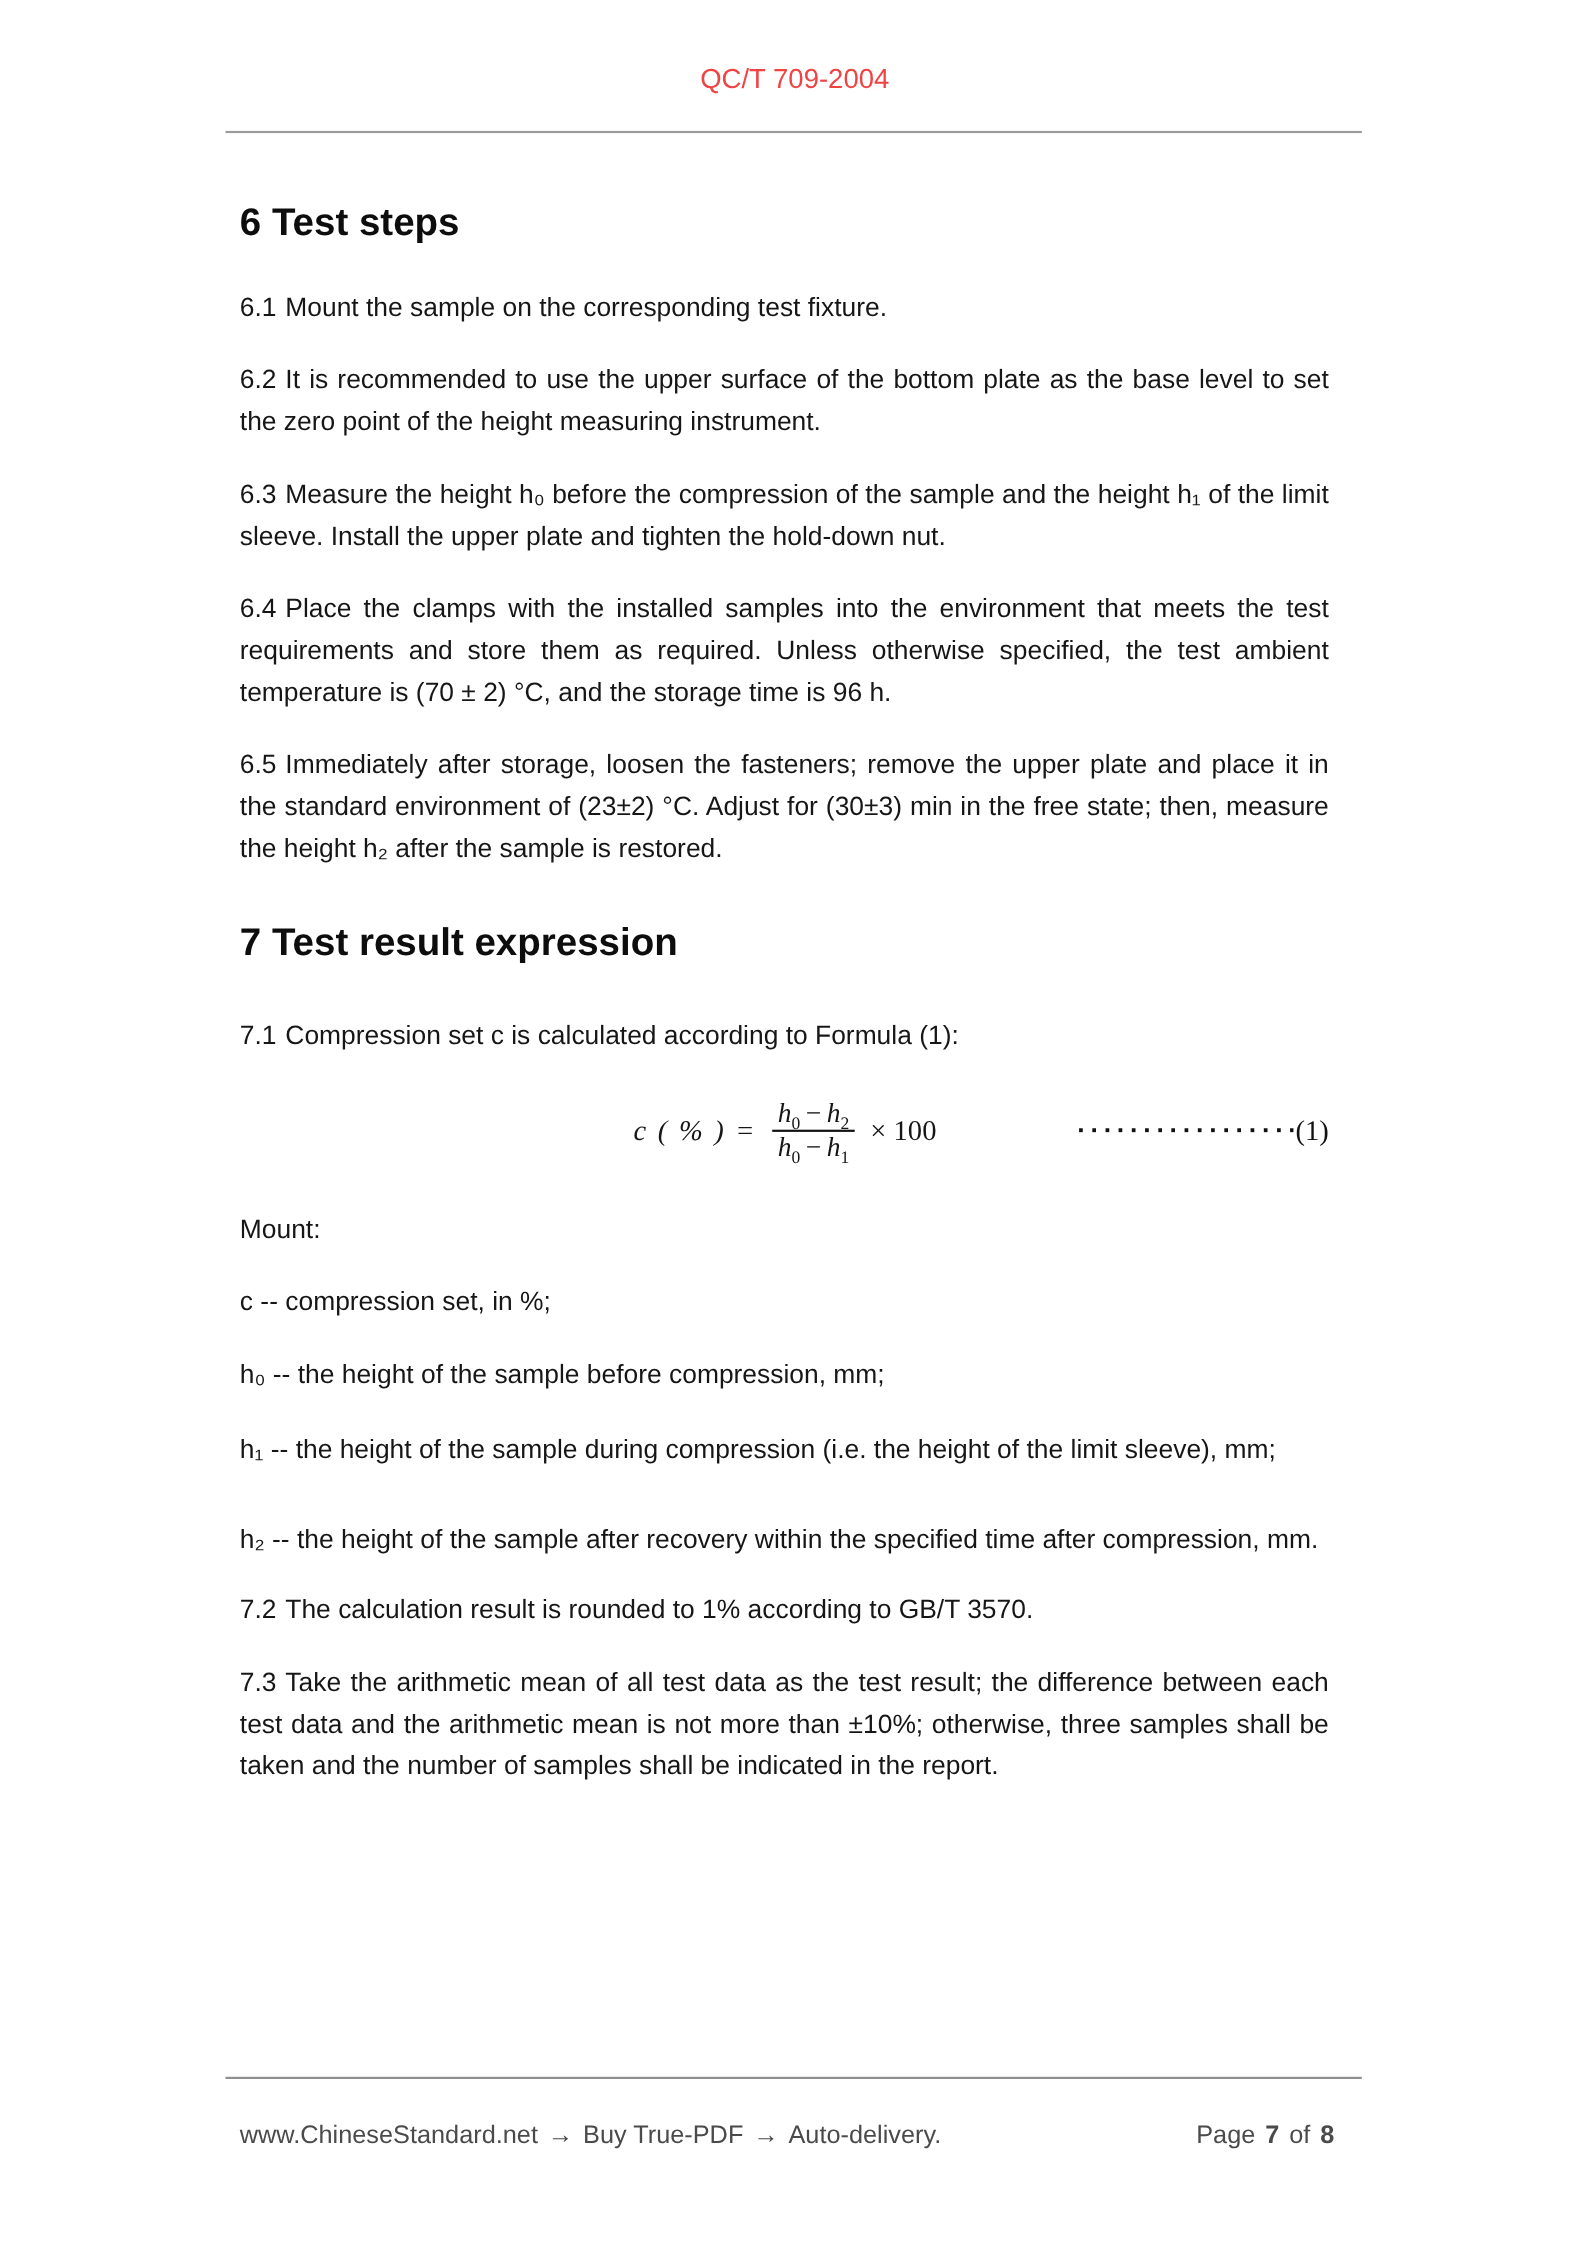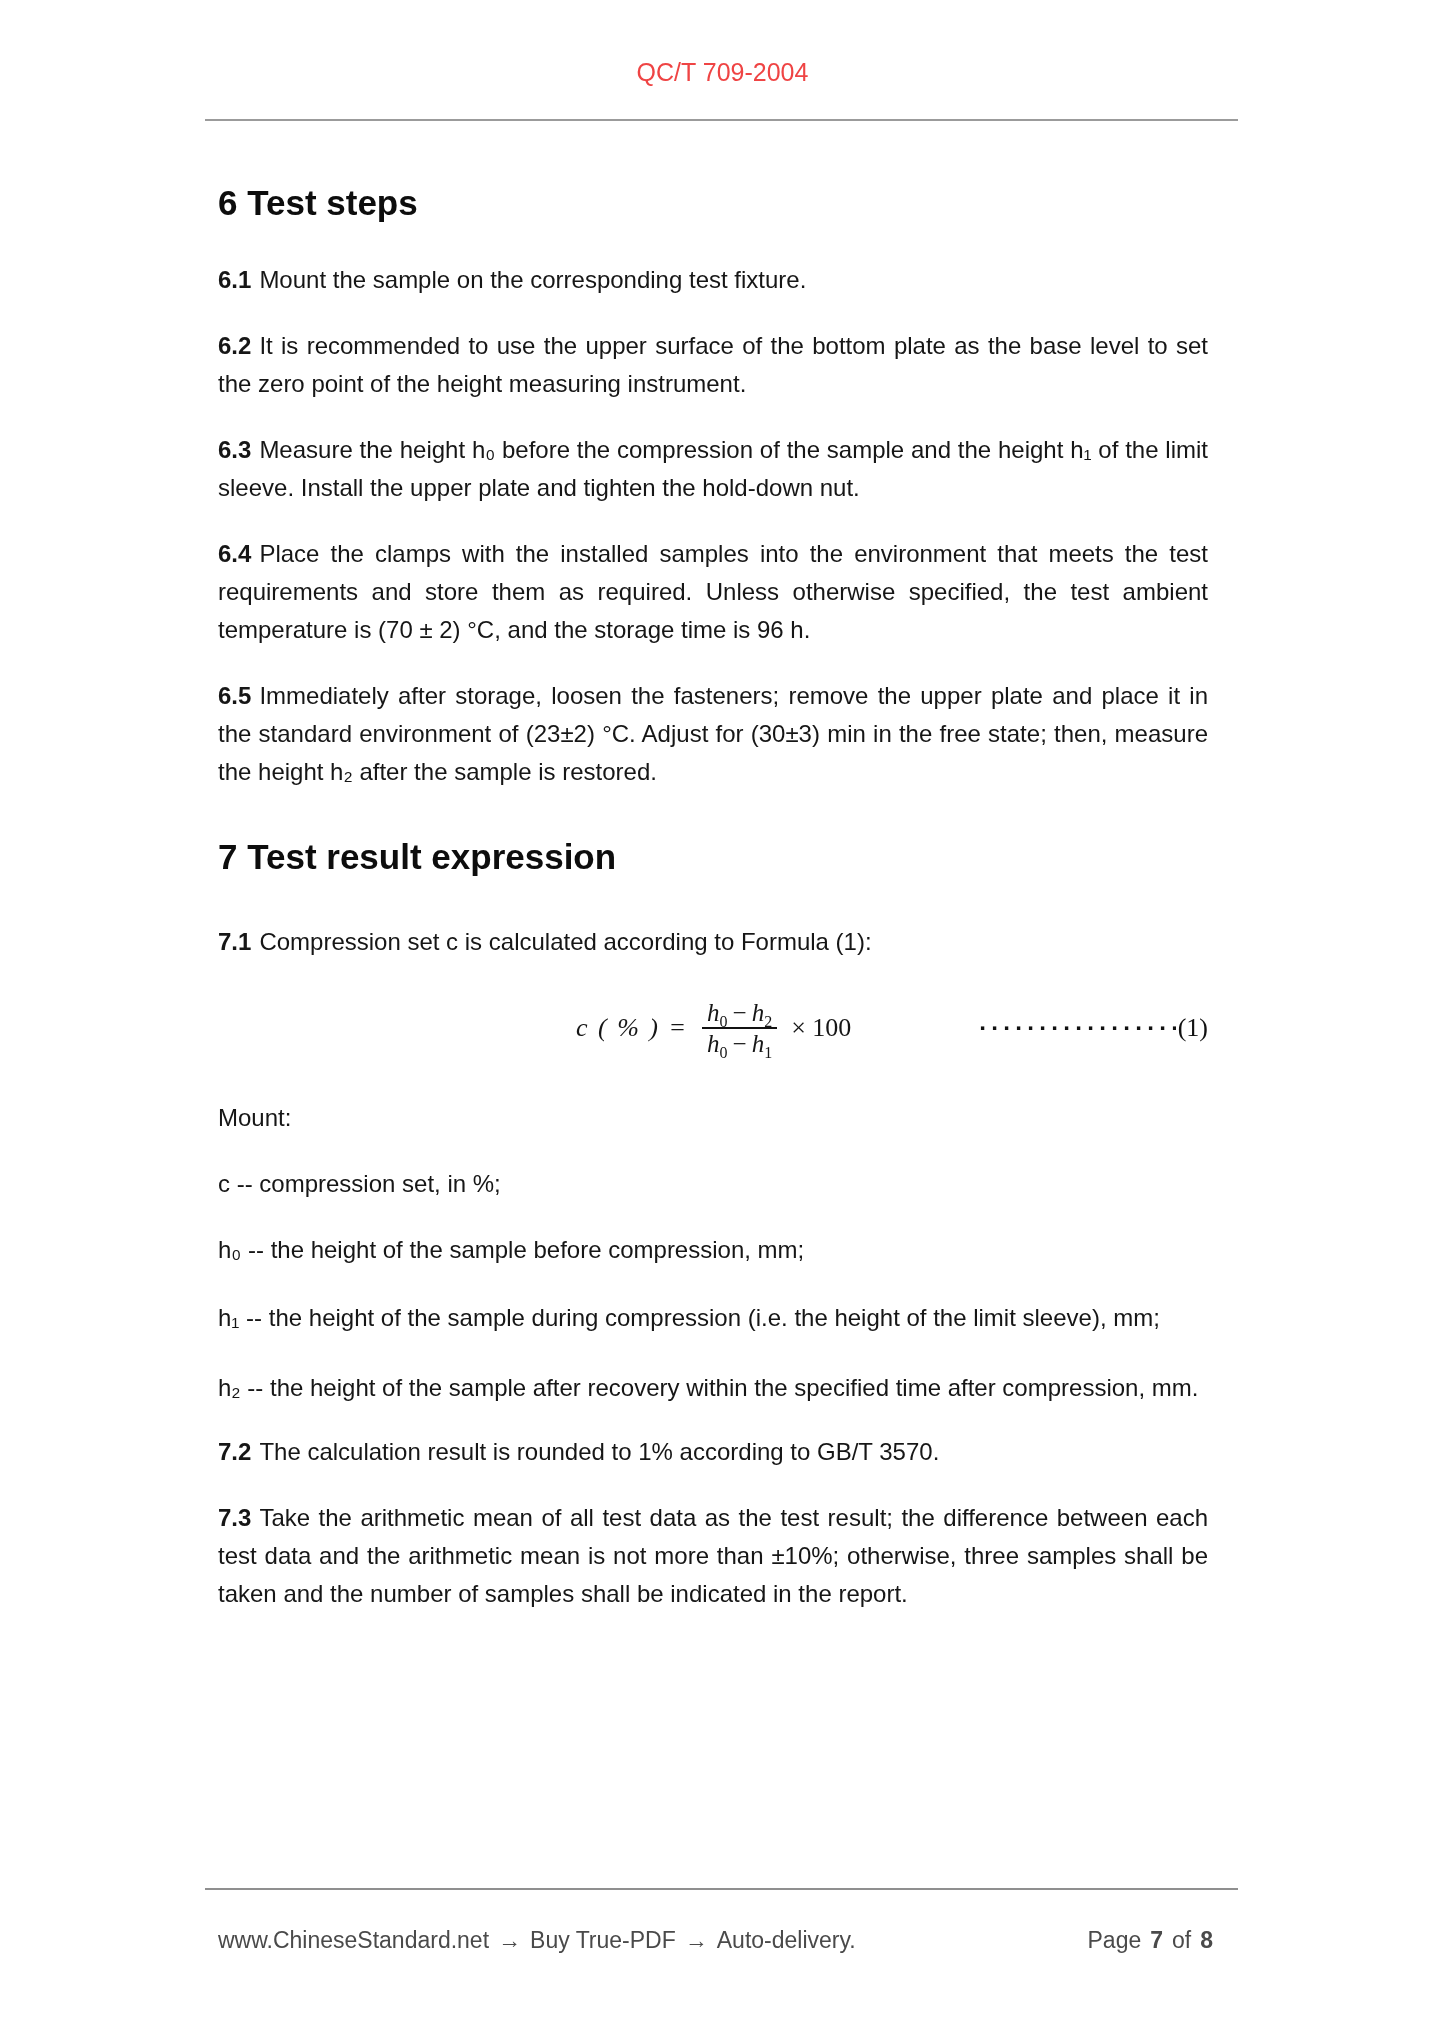--- a/index.html
+++ b/index.html
@@ -39,27 +39,27 @@
   .h-six { margin-top:61px; }
   .h-seven { margin-top:45px; }
   p {
     font-size:24px;
     line-height:38px;
     margin:28px 0 0 0;
     text-align:justify;
   }
   p.first-after-heading { margin-top:37px; }
   p.after-heading7 { margin-top:45px; }
-  .pnum { font-weight:bold; margin-right:8px; }
+  .pnum { font-weight:normal; margin-right:8px; }
   .def {
     padding-left:48px;
     text-indent:-48px;
   }
   .def-h1 { margin-top:30px; }
-  .def-h2 { margin-top:32px; }
+  .def-h2 { margin-top:44px; }
   .p72 { margin-top:26px; }
   
   .formula-row {
     display:flex;
     align-items:center;
     margin-top:38px;
     height:58px;
   }
   .equation {
     display:inline-flex;

